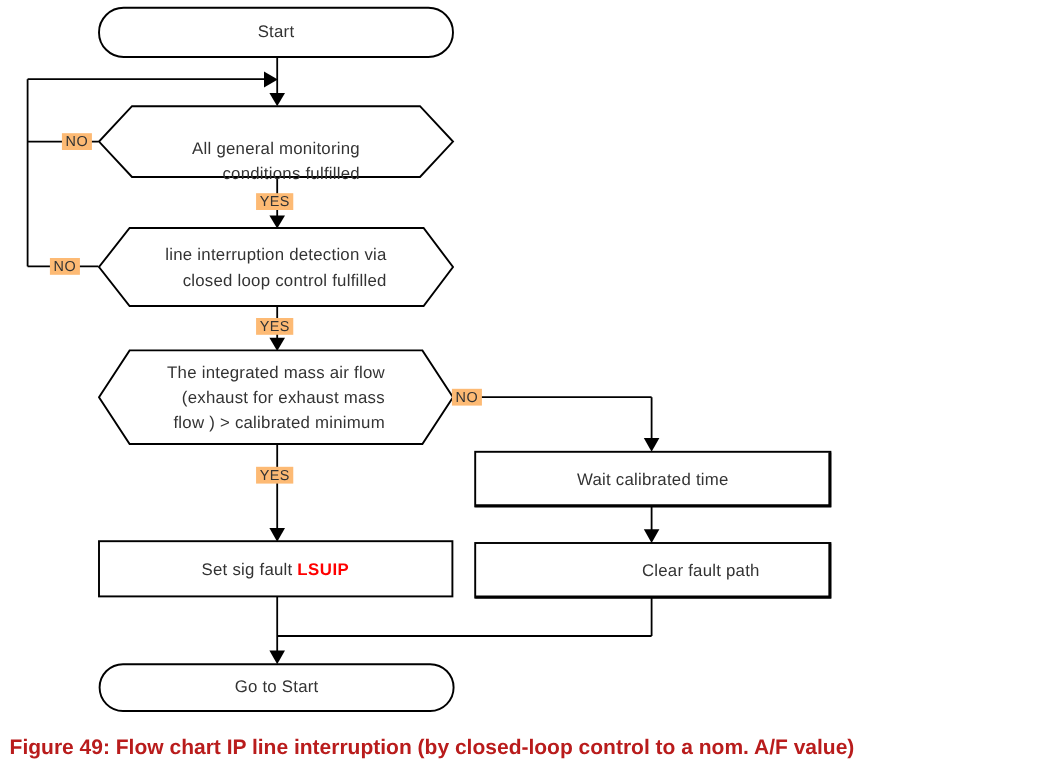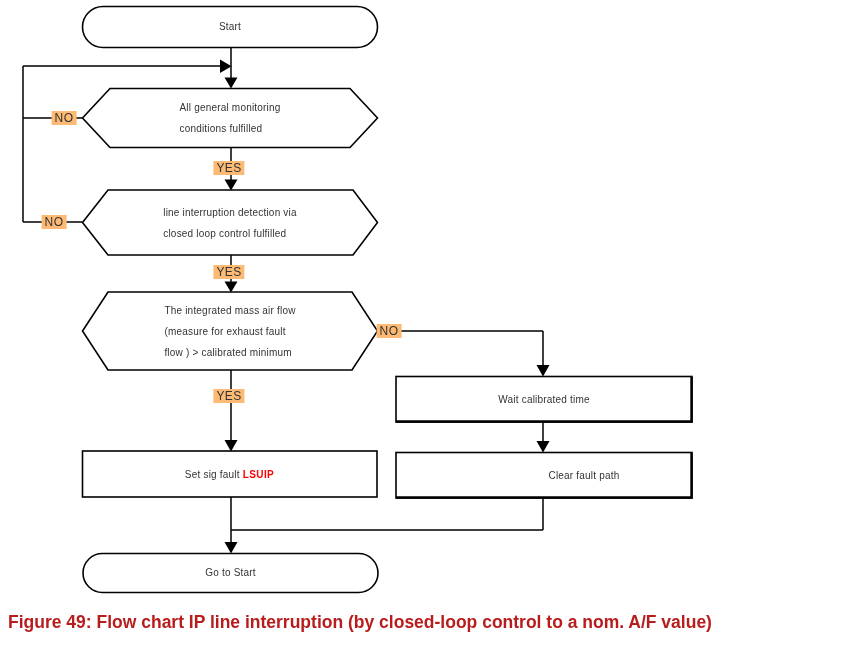--- a/index.html
+++ b/index.html
@@ -1,21 +1,21 @@
 <!DOCTYPE html>
 <html><head>
 <meta charset="utf-8">
 <style>
   html,body { margin:0; padding:0; background:#ffffff; }
   body { width:865px; height:650px; font-family:"Liberation Sans","DejaVu Sans",sans-serif; }
   .canvas { position:relative; width:865px; height:650px; background:#ffffff; overflow:hidden; }
   svg.layer { position:absolute; left:0; top:0; }
   .node-label {
     position:absolute; display:flex; align-items:center; justify-content:center;
-    text-align:left; color:#333333; font-size:10px; line-height:21px;
+    text-align:right; color:#333333; font-size:14px; line-height:21px;
     letter-spacing:0.2px; pointer-events:none;
   }
   .node-label .lines > div { white-space:nowrap; }
   .edge-label {
     position:absolute; transform:translate(-50%,-50%); background:#fdba74;
     padding:0 3px; font-size:12px; color:#333333; letter-spacing:0.4px; white-space:nowrap;
   }
   .pre { white-space:pre; }
   .fault-code { color:#ff0000; font-weight:bold; letter-spacing:0.4px; }
   .caption {
@@ -74,38 +74,38 @@
       <polygon points="224.5,281.5 237.5,281.5 231,292.5"></polygon>
       <polygon points="224.5,440 237.5,440 231,451.5"></polygon>
       <polygon points="536.5,365 549.5,365 543,376.5"></polygon>
       <polygon points="536.5,441 549.5,441 543,452.5"></polygon>
       <polygon points="224.5,542 237.5,542 231,553.5"></polygon>
     </g>
   </svg>
 
   <div class="node-label" style="left:82px;top:6px;width:296px;height:41px;">Start</div>
 
-  <div class="node-label" style="left:82px;top:88px;width:296px;height:60px;">
+  <div class="node-label" style="left:82px;top:104px;width:296px;height:60px;">
     <div class="lines">
       <div>All general monitoring</div>
       <div>conditions fulfilled</div>
     </div>
   </div>
 
   <div class="node-label" style="left:82px;top:190px;width:296px;height:65px;">
     <div class="lines">
       <div>line interruption detection via</div>
       <div>closed loop control fulfilled</div>
     </div>
   </div>
 
   <div class="node-label" style="left:82px;top:292px;width:296px;height:78px;">
     <div class="lines">
       <div>The integrated mass air flow</div>
-      <div>(measure for exhaust fault</div>
+      <div>(exhaust for exhaust mass</div>
       <div>flow ) &gt; calibrated minimum</div>
     </div>
   </div>
 
   <div class="node-label" style="left:396px;top:376px;width:296px;height:46px;">Wait calibrated time</div>
 
   <div class="node-label" style="left:82px;top:451px;width:295px;height:46px;">
     <span class="pre">Set sig fault </span>
       <span class="fault-code">LSUIP</span>
   </div>

